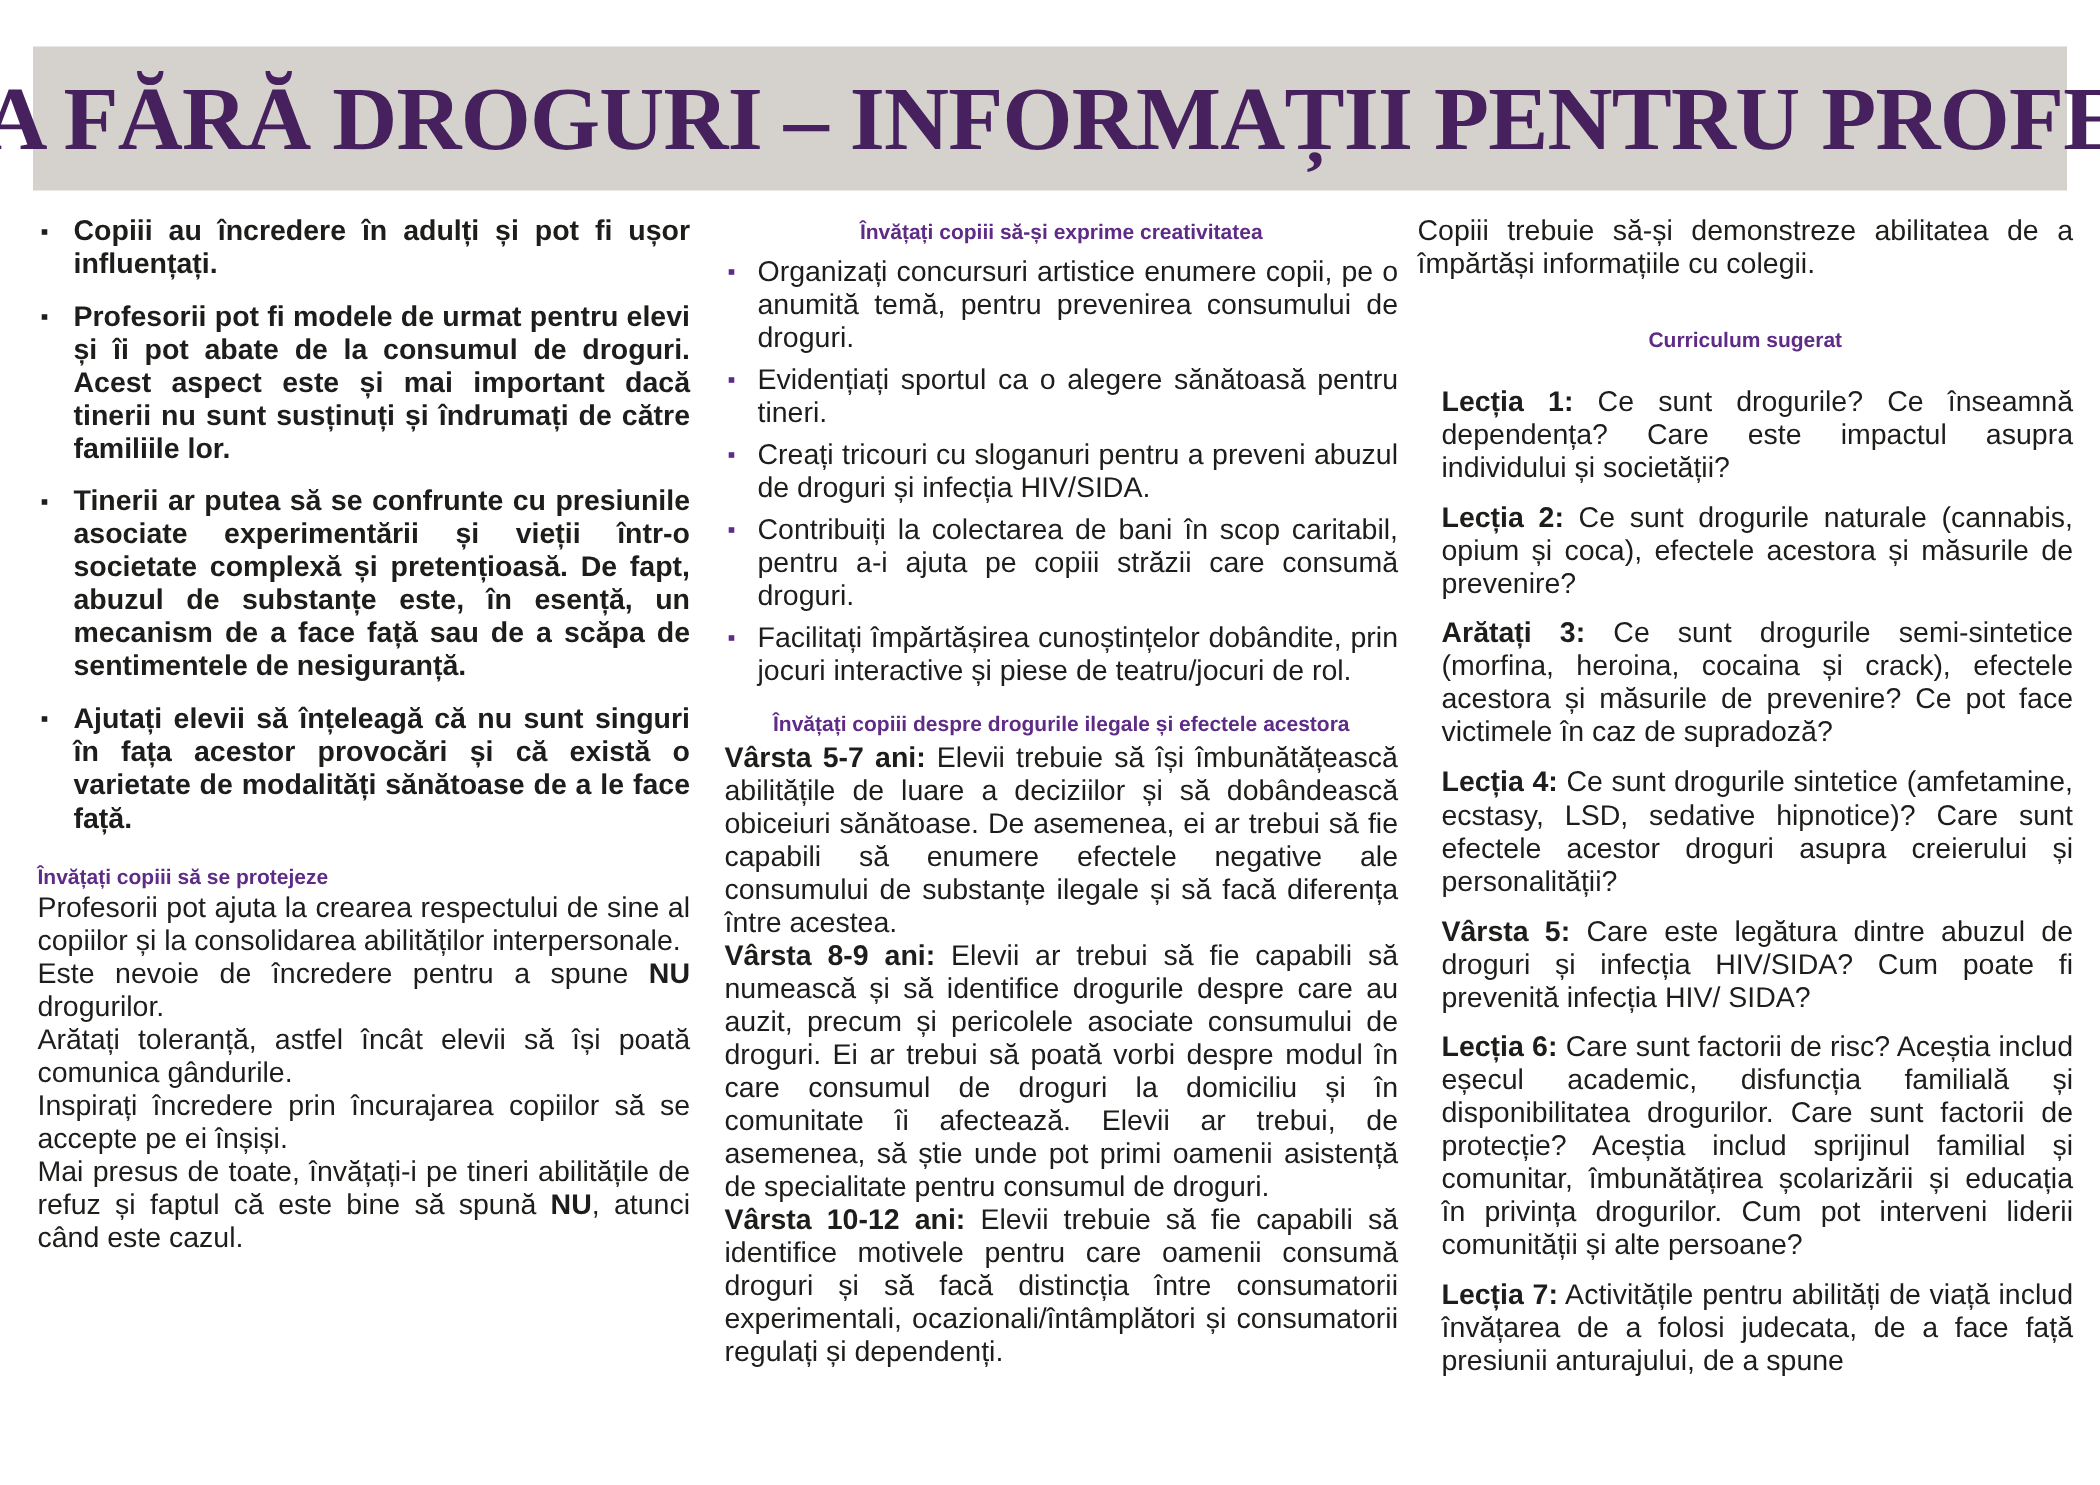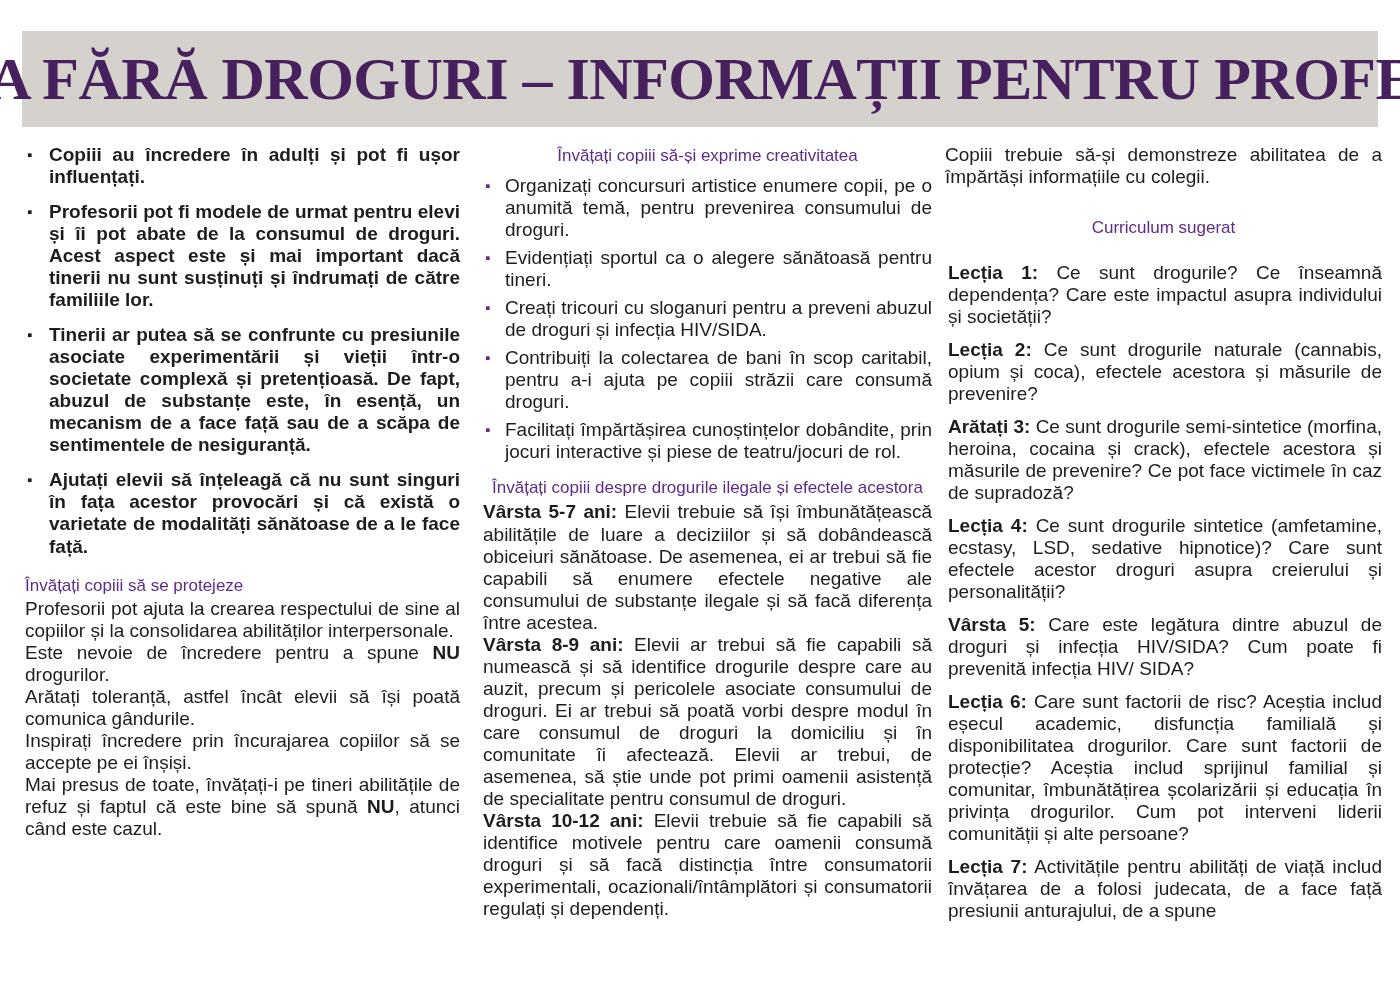--- a/index.html
+++ b/index.html
@@ -39,29 +39,29 @@
   li{position:relative;padding-left:24px;margin:0 0 13px 0;}
   .col-mid li{padding-left:22px;margin:0 0 6px 0;}
   .bullet{
     position:absolute;left:2px;top:0;font-size:15px;line-height:22px;
   }
   .col-left li{font-weight:bold;}
   .col-left .bullet{color:var(--body-text);}
   .col-mid .bullet{color:var(--accent-purple);}
   
   .h-purple{
-    color:var(--accent-purple);font-weight:normal;font-size:17px;line-height:1.15;
+    color:var(--accent-purple);font-weight:bold;font-size:14px;line-height:1.15;
     margin:0;text-align:left;
   }
   .h-center{text-align:center;}
   .col-left .h-purple{margin:18px 0 3px 0;}
   .h-creativity{margin:2px 0 9px 0;}
   .h-illegal{margin:15px 0 4px 0;}
   .h-curriculum{margin:30px 0 24px 0;}
-  .lesson{margin:0 0 11px 3px;}
+  .lesson{margin:0 0 11px 16px;}
 </style>
 </head>
 <body>
 
 <header class="header">
   <h1>VIAȚA FĂRĂ DROGURI – INFORMAȚII PENTRU PROFESORI</h1>
 </header>
 
 <main class="columns">
 

